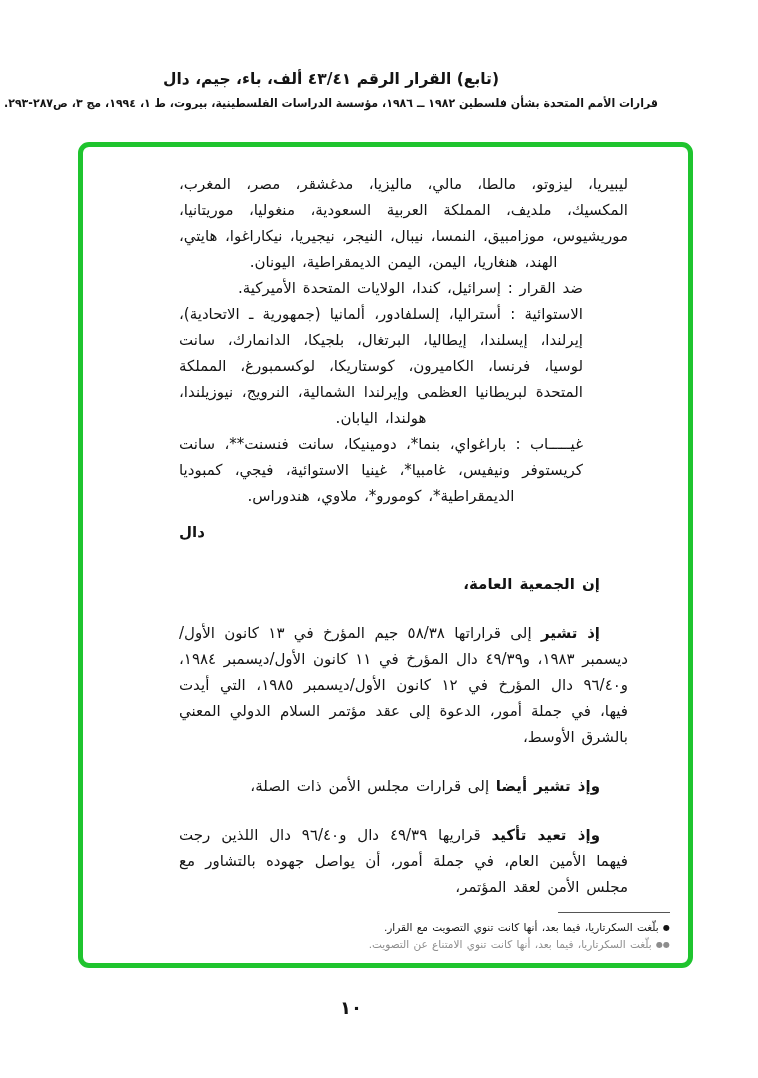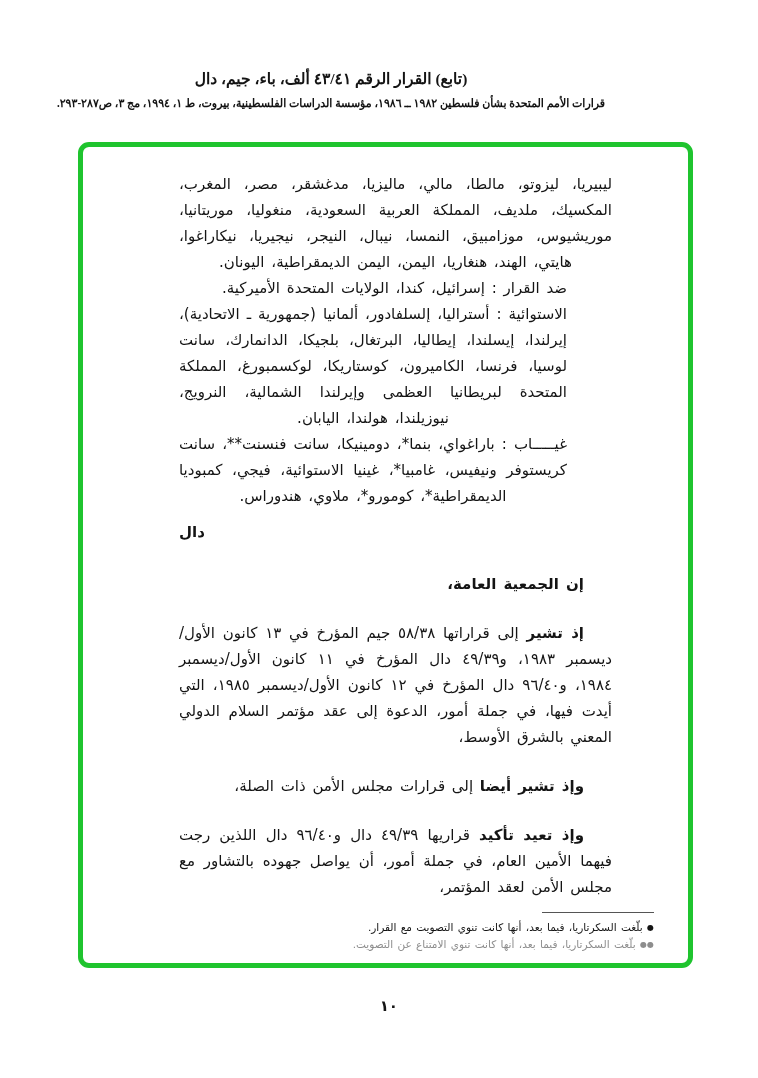--- a/index.html
+++ b/index.html
@@ -1,32 +1,32 @@
 <!DOCTYPE html>
 <html lang="ar" dir="rtl"><head>
 <meta charset="utf-8">
 <style>
   html,body{margin:0;padding:0;}
   body{
     width:758px;height:1078px;position:relative;background:#ffffff;
     font-family:"DejaVu Sans",sans-serif;color:#141414;overflow:hidden;
   }
   
-  .hdr{position:absolute;top:70px;left:0;width:662px;text-align:center;font-family:Liberation Serif, serif;}
+  .hdr{position:absolute;top:70px;left:0;width:662px;text-align:center;}
   .hdr-title{font-size:15.5px;font-weight:bold;letter-spacing:0.2px;}
   .hdr-source{margin-top:9px;font-size:11px;font-weight:bold;transform:scaleY(1.05);}
   
   .hl-box{
     position:absolute;left:78px;top:142px;width:615px;height:826px;
     border:5px solid #1fc42e;border-radius:11px;box-sizing:border-box;
     background:#ffffff;
   }
   .hl-content{
     direction:rtl;height:100%;box-sizing:border-box;overflow:hidden;
-    padding:24px 76px 0 96px;
+    padding:24px 60px 0 96px;
     font-size:15px;line-height:26px;word-spacing:2px;
   }
   p{margin:0;}
   .jst{text-align:justify;}
   .center-last{text-align:justify;text-align-last:center;}
   .vote-para{text-align:justify;padding-left:45px;padding-right:45px;padding-left:0;}
   .vote-para{padding-right:45px;padding-left:0;}
   .vote-label{white-space:nowrap;}
   .sec-head{text-align:left;font-weight:bold;margin:10px 0 8px;}
   .intro{font-weight:bold;text-indent:28px;margin-top:26px;}
@@ -36,22 +36,22 @@
   .footnotes{
     margin-top:12px;margin-left:-60px;margin-right:-42px;
     font-size:10.5px;line-height:17px;word-spacing:1px;
   }
   .fn-rule{width:112px;border-top:1.5px solid #555;margin:0 0 6px 0;}
   .fn{white-space:nowrap;}
   .fn-marker{font-size:8px;vertical-align:1px;letter-spacing:1px;}
   .fn-dim{color:#8d8d8d;}
   
   .pgnum{
-    position:absolute;top:997px;left:340px;width:58px;text-align:right;
-    font-size:15px;font-weight:bold;
+    position:absolute;top:997px;left:340px;width:58px;text-align:left;
+    font-size:18px;font-weight:bold;
   }
 </style>
 </head>
 <body style="color: rgb(20, 20, 20);">
 
 <div class="hdr">
   <div class="hdr-title">(تابع) القرار الرقم ٤٣/٤١ ألف، باء، جيم، دال</div>
   <div class="hdr-source">قرارات الأمم المتحدة بشأن فلسطين ١٩٨٢ ــ ١٩٨٦، مؤسسة الدراسات الفلسطينية، بيروت، ط ١، ١٩٩٤،  مج ٣، ص٢٨٧-٢٩٣.</div>
 </div>
 

